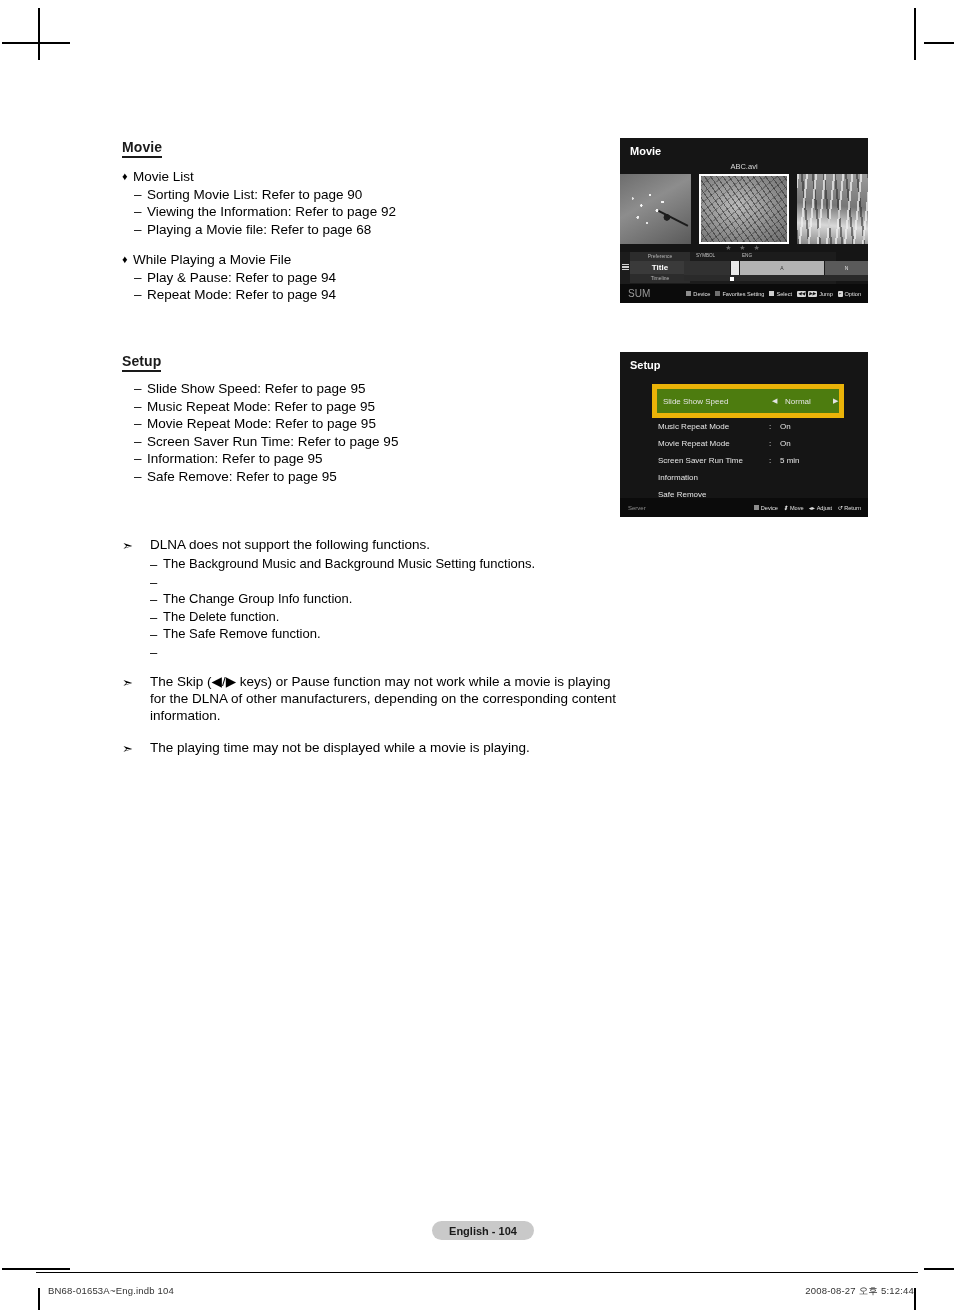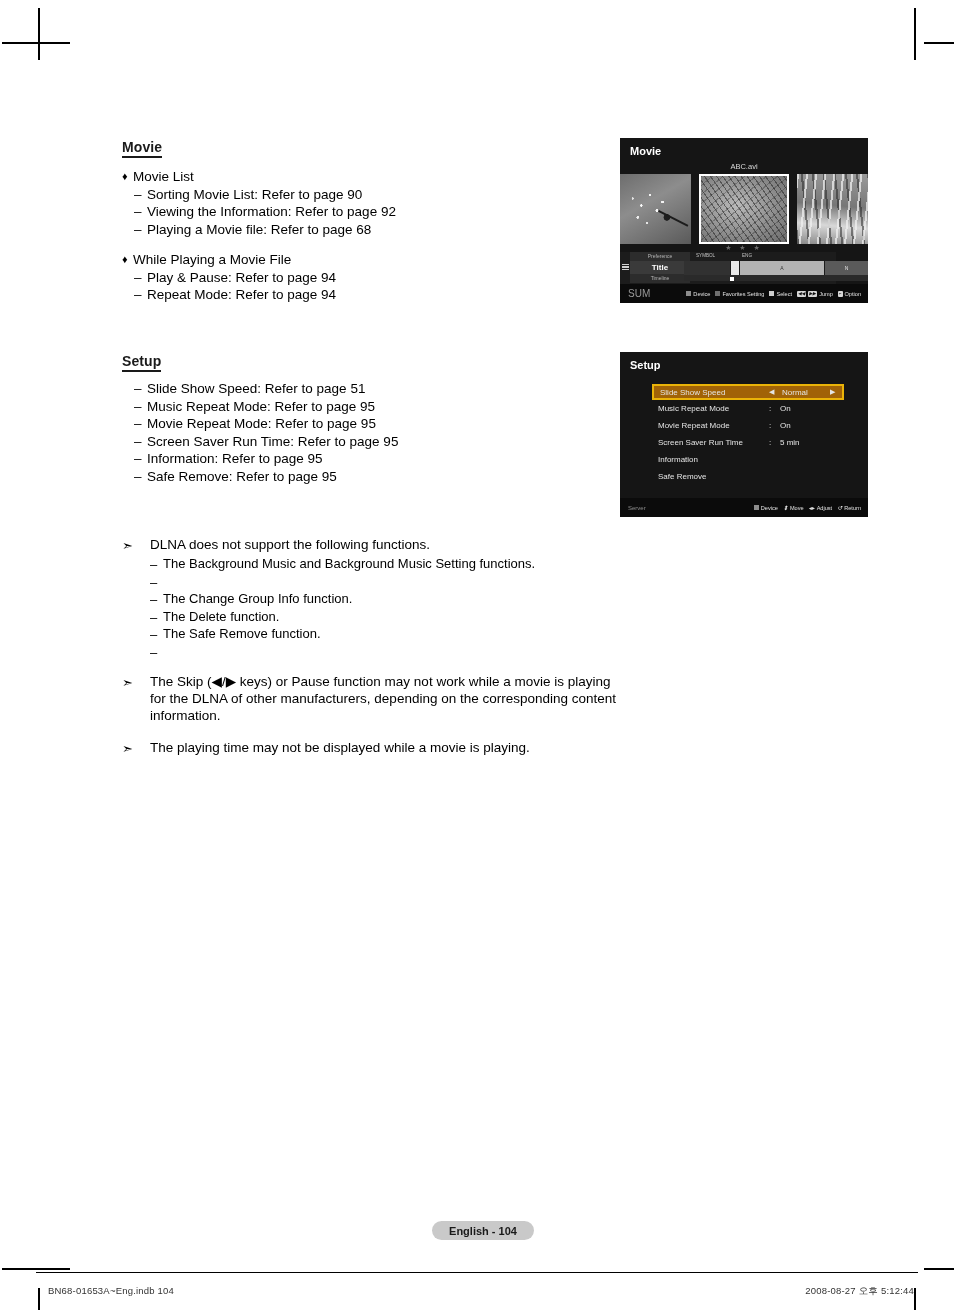--- a/index.html
+++ b/index.html
@@ -230,23 +230,23 @@
 
   
   .setup-list { position:absolute; left:32px; top:32px; width:192px; }
   .s-row {
     position:relative;
     height:17px;
     display:flex; align-items:center;
     font-size:8px; color:#e4e4e4;
   }
   .s-row.sel {
-    border:2px solid #eab308;
-    background:#a16207;
-    height:16px;
+    border:5px solid #eab308;
+    background:#4d7c0f;
+    height:34px;
   }
   .s-label { position:absolute; left:6px; }
   .s-colon { position:absolute; left:117px; }
   .s-value { position:absolute; left:128px; width:58px; text-align:left; }
   .s-arrow-l { position:absolute; left:115px; font-size:7px; }
   .s-arrow-r { position:absolute; left:176px; font-size:7px; }
 
   
   .page-pill {
     position:absolute; left:432px; top:1221px;
@@ -307,21 +307,21 @@
   <div class="dash-row">
     <span class="dash-mark">–</span>
     <span>Repeat Mode: Refer to page 94</span>
   </div>
 </div>
 
 <div class="setup-block">
   <div class="sec-head">Setup</div>
   <div class="dash-row">
     <span class="dash-mark">–</span>
-    <span>Slide Show Speed: Refer to page 51</span>
+    <span>Slide Show Speed: Refer to page 95</span>
   </div>
   <div class="dash-row">
     <span class="dash-mark">–</span>
     <span>Music Repeat Mode: Refer to page 95</span>
   </div>
   <div class="dash-row">
     <span class="dash-mark">–</span>
     <span>Movie Repeat Mode: Refer to page 95</span>
   </div>
   <div class="dash-row">

